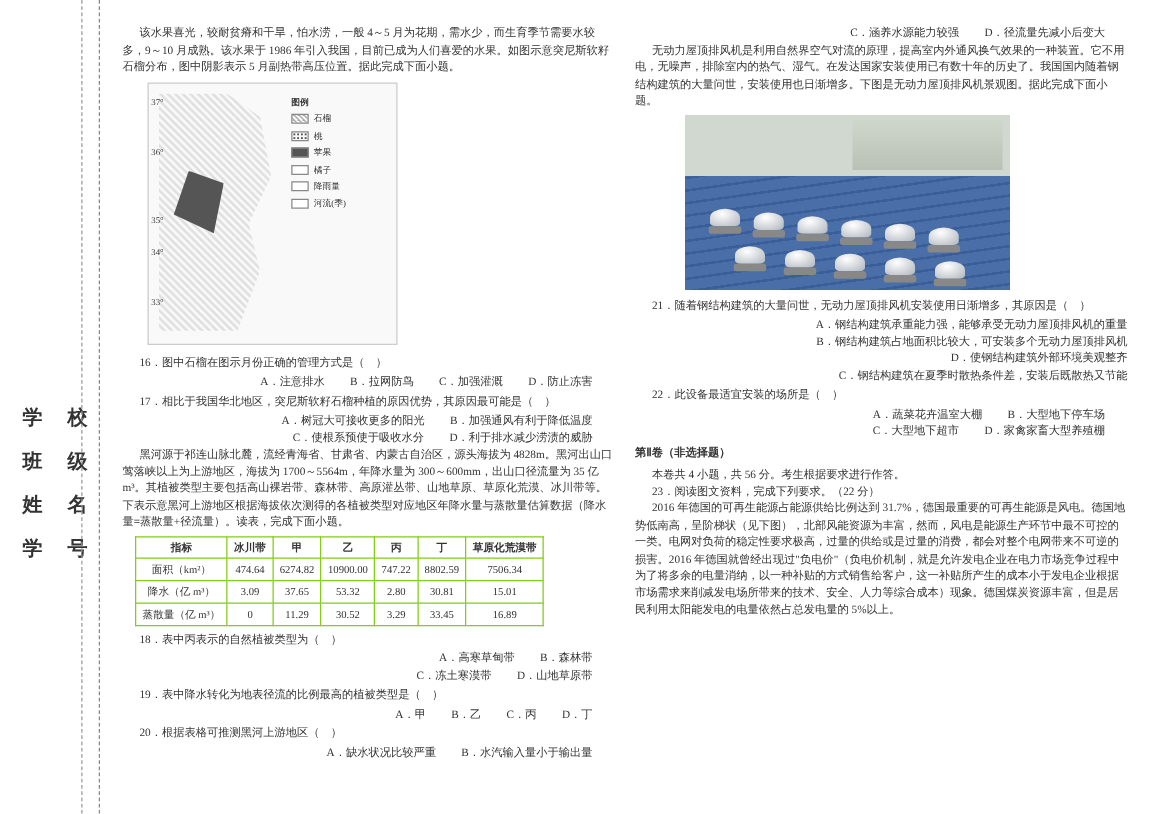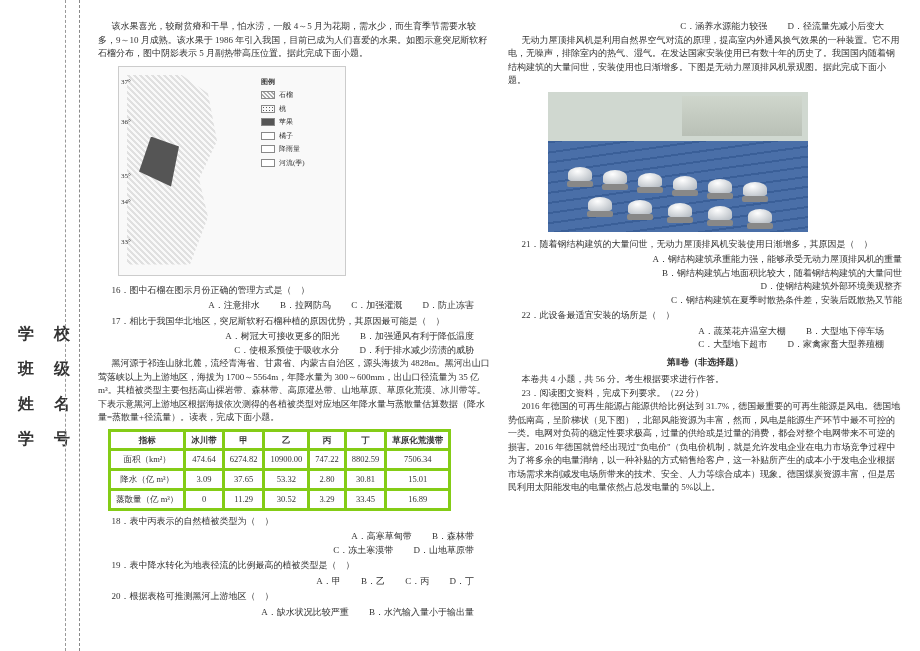--- a/index.html
+++ b/index.html
@@ -43,21 +43,21 @@
       flex: 1;
       padding: 0 8px;
       line-height: 1.5;
     }
     .paragraph { text-indent: 1.5em; margin-bottom: 3px; }
     .indent { text-indent: 1.5em; }
     .question { margin: 2px 0 2px 1.5em; }
     .options { margin-left: 2.5em; text-align: right; }
     .options span { display: inline-block; margin-right: 18px; }
     .map-figure {
-      width: 228px;
+      width: 200px;
       height: 210px;
       margin: 5px auto 8px 20px;
       border: 1px solid #ccc;
       position: relative;
       background: #f9f9f9;
     }
     .map-ocean { position:absolute; left:0; top:0; right:0; bottom:0; }
     .map-land {
       position: absolute; left: 8px; top: 8px; width: 90px; height: 190px;
       background: linear-gradient(45deg, #e0e0e0 25%, transparent 25%, transparent 50%, #e0e0e0 50%, #e0e0e0 75%, transparent 75%);
@@ -79,26 +79,26 @@
     .photo {
       width: 260px; height: 140px; margin: 4px 0 6px 40px;
       background: linear-gradient(to bottom, #d0d8d0 0%, #d0d8d0 35%, #4a6fa8 35%, #3a5f98 100%);
       position: relative; overflow:hidden;
     }
     .roof-line { position:absolute; bottom:0; left:-30px; right:-30px; height:65%; background: repeating-linear-gradient( -8deg, #4a6fa8 0px, #4a6fa8 8px, #3a5f98 8px, #3a5f98 10px);}
     .vent { position:absolute; width:24px; height:20px; }
     .vent .dome { width:24px; height:14px; background: radial-gradient(ellipse at 40% 30%, #fff, #aeb5bd); border-radius: 50% 50% 20% 20%; }
     .vent .base { width:26px; height:6px; background:#888; margin-left:-1px; border-radius:2px;}
     .building { position:absolute; top:4px; right:6px; width:120px; height:40px; background: linear-gradient(#cfd6cc,#b9c0b6);}
-    .section-title { text-align: center; font-weight: bold; margin: 4px 0; }
+    .section-title { text-align: left; font-weight: bold; margin: 4px 0; }
     table.data {
       border-collapse: collapse; margin: 4px 0 4px 10px; font-size: 8.5px;
     }
     table.data td, table.data th {
-      border: 3px solid #84cc16; padding: 2px 5px; text-align: center;
+      border: 1px solid #84cc16; padding: 2px 5px; text-align: center;
     }
   </style>
 </head>
 <body>
 
 <div class="sidebar">
   <div class="sidebar-line"></div>
   <div class="sidebar-label">学 校</div>
   <div class="sidebar-label">班 级</div>
   <div class="sidebar-label">姓 名</div>
@@ -283,21 +283,21 @@
         </div>
       <div class="vent" style="left:200px; top:117px;">
           <div class="dome"></div>
           <div class="base"></div>
         </div>
     </div>
 
     <div class="question">21．随着钢结构建筑的大量问世，无动力屋顶排风机安装使用日渐增多，其原因是（　）</div>
     <div class="options">
       <div>A．钢结构建筑承重能力强，能够承受无动力屋顶排风机的重量</div>
-      <div>B．钢结构建筑占地面积比较大，随着钢结构建筑的大量问世</div>
+      <div>B．钢结构建筑占地面积比较大，可安装多个无动力屋顶排风机</div>
       <div>D．使钢结构建筑外部环境美观整齐</div>
       <div>C．钢结构建筑在夏季时散热条件差，安装后既散热又节能</div>
     </div>
 
     <div class="question">22．此设备最适宜安装的场所是（　）</div>
     <div class="options">
       <span>A．蔬菜花卉温室大棚</span>
       <span>B．大型地下停车场</span><br>
       <span>C．大型地下超市</span>
       <span>D．家禽家畜大型养殖棚</span>

